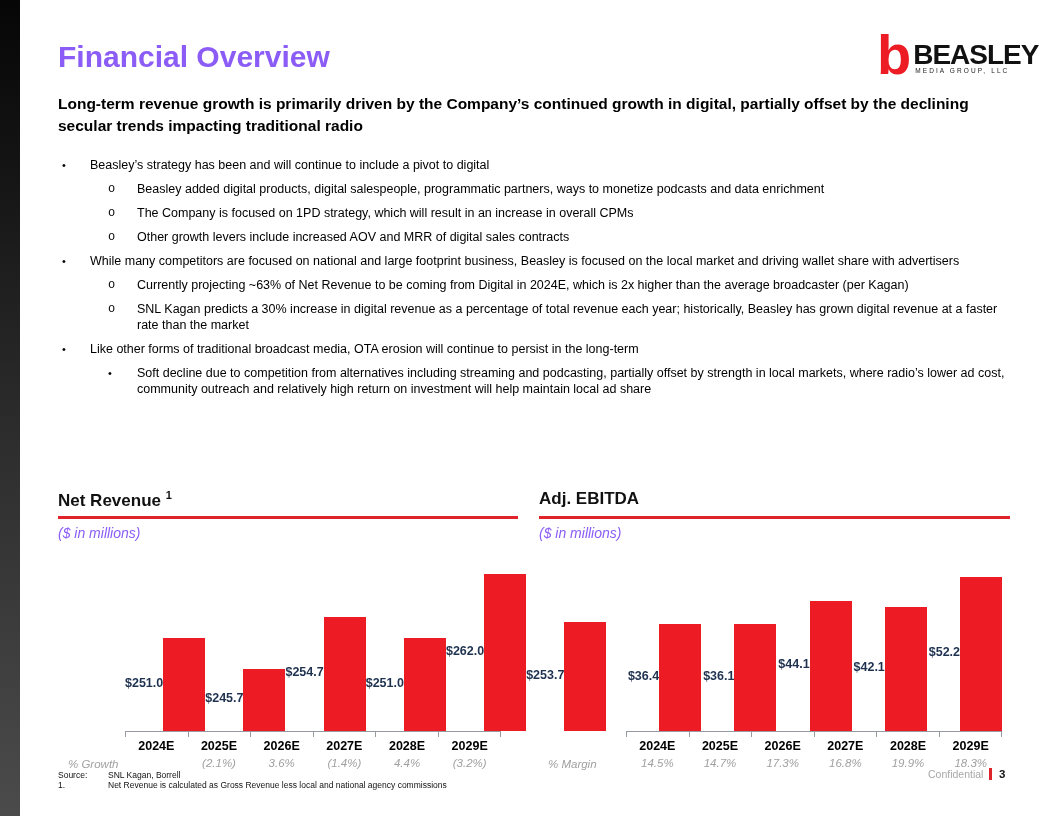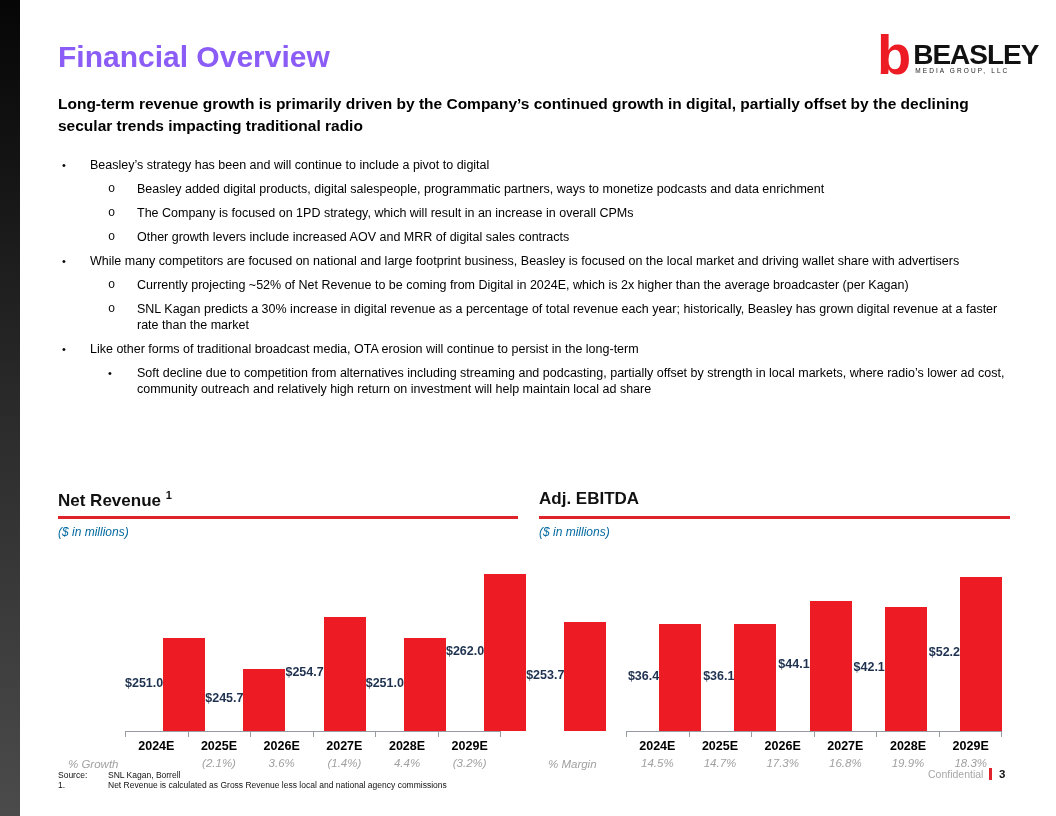--- a/index.html
+++ b/index.html
@@ -40,21 +40,21 @@
   .bullet.lvl2 .marker { width:29px; font-size:12px; font-family:"Liberation Mono", monospace; }
   .bullet.lvl2.dot .marker { font-family:"Liberation Sans", sans-serif; font-size:11px; }
   .bullet .btext { flex:1 1 auto; }
   
   .chart-panel { position:absolute; top:455px; height:292px;margin-top:34px; }
   .chart-panel.p1 { left:58px; width:460px; }
   .chart-panel.p2 { left:539px; width:471px; }
   .chart-title { position:absolute; left:0; top:0; font-size:17px; font-weight:bold; color:#111; }
   .chart-title sup { font-size:11px; font-weight:bold; }
   .chart-underline { position:absolute; left:0; top:27px; width:100%; height:2.5px; background:#e0222a; }
-  .chart-units { position:absolute; left:0; top:36px; font-size:12px; font-style:italic; color:#0369a1; }
+  .chart-units { position:absolute; left:0; top:36px; font-size:14px; font-style:italic; color:#8b5cf6; }
   .plot { position:absolute; top:62px; height:180px; display:flex; align-items:flex-end; }
   .p1 .plot, .p1 .axis, .p1 .cats, .p1 .pct-row { left:67px; width:376px; }
   .p2 .plot, .p2 .axis, .p2 .cats, .p2 .pct-row { left:87px; width:376px; }
   .pcol { flex:1 1 0; display:flex; justify-content:flex-end; align-items:center; }
   .bar-label { font-size:12.5px; font-weight:bold; color:#1e3250; margin-bottom:4px; white-space:nowrap; }
   .bar { width:42px; background:#ed1c24; }
   .axis { position:absolute; top:242px; border-top:1.5px solid #979ba1; display:flex; }
   .axis .tick { flex:1 1 0; height:5px; border-left:1.5px solid #979ba1; }
   .axis .tick:last-child { border-right:1.5px solid #979ba1; }
   .cats { position:absolute; top:250px; display:flex; }
@@ -107,21 +107,21 @@
     <div class="bullet lvl2">
       <span class="marker">o</span>
       <span class="btext">Other growth levers include increased AOV and MRR of digital sales contracts</span>
     </div>
     <div class="bullet lvl1">
       <span class="marker">•</span>
       <span class="btext">While many competitors are focused on national and large footprint business, Beasley is focused on the local market and driving wallet share with advertisers</span>
     </div>
     <div class="bullet lvl2">
       <span class="marker">o</span>
-      <span class="btext">Currently projecting ~52% of Net Revenue to be coming from Digital in 2024E, which is 2x higher than the average broadcaster (per Kagan)</span>
+      <span class="btext">Currently projecting ~63% of Net Revenue to be coming from Digital in 2024E, which is 2x higher than the average broadcaster (per Kagan)</span>
     </div>
     <div class="bullet lvl2">
       <span class="marker">o</span>
       <span class="btext">SNL Kagan predicts a 30% increase in digital revenue as a percentage of total revenue each year; historically, Beasley has grown digital revenue at a faster rate than the market</span>
     </div>
     <div class="bullet lvl1">
       <span class="marker">•</span>
       <span class="btext">Like other forms of traditional broadcast media, OTA erosion will continue to persist in the long-term</span>
     </div>
     <div class="bullet lvl2 dot">

